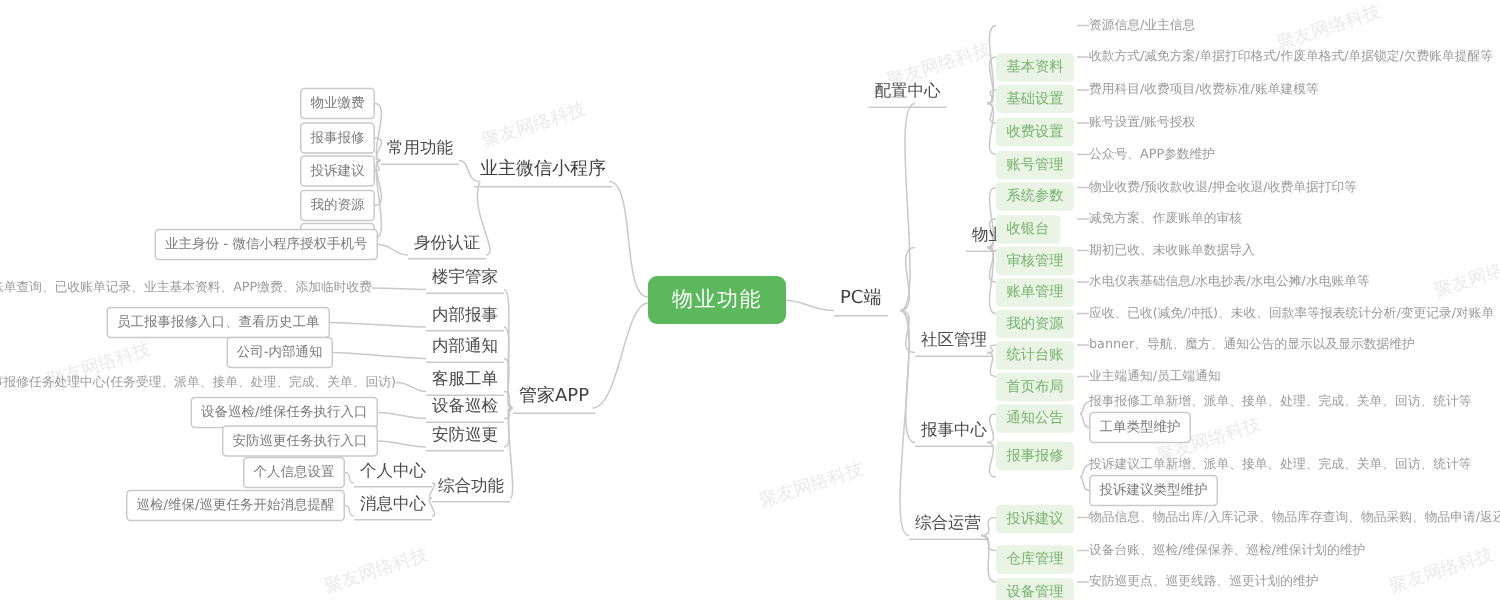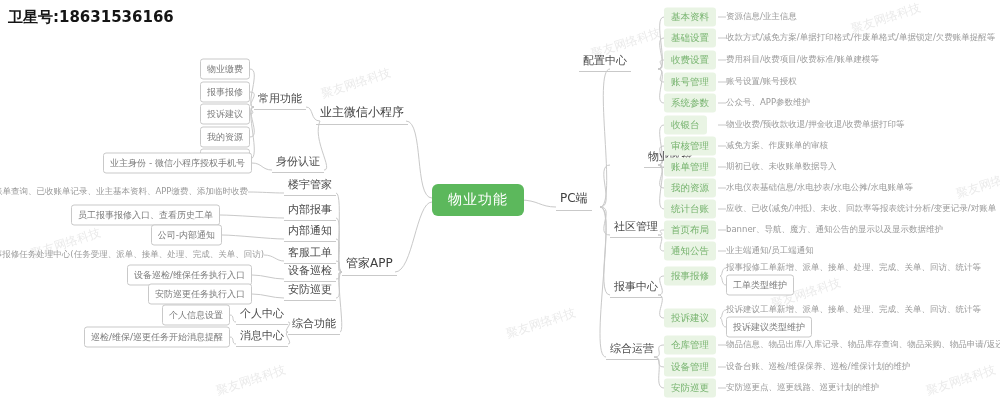--- a/index.html
+++ b/index.html
@@ -18,21 +18,21 @@
     font-size:14px;padding:7px 16px;border-radius:6px;letter-spacing:1px;
   }
   .lblL{font-size:12px;color:#3f3f3f;padding:0 4px 3px;border-bottom:1px solid var(--line,#c9c9c9);}
   .lbl{font-size:11px;color:#4a4a4a;padding:0 4px 3px;border-bottom:1px solid var(--line,#c9c9c9);}
   .box{
     font-size:9px;color:#7a7a7a;background:#fff;border:1px solid var(--line,#c9c9c9);
     border-radius:3px;padding:3px 6px;transform:translateY(-50%);
   }
   .green{
     font-size:9.5px;color:var(--green-text,#76b36e);background:var(--green-bg,#e9f4e4);
-    border-radius:3px;padding:3px 7px;transform:translateY(-50%);
+    border-radius:3px;padding:3px 7px;transform:translateY(-50%);margin-top:28px;
   }
   .leaf{font-size:8.5px;color:var(--leaf,#9a9a9a);transform:translateY(-50%);}
 </style>
 </head>
 <body>
 
 <div id="canvas">
 
   <div class="wm" style="left:30px;top:235px">聚友网络科技</div>
   <div class="wm" style="left:320px;top:75px">聚友网络科技</div>
@@ -121,21 +121,20 @@
       <path d="M720,276 C723,276 721,268 726,268"></path>
       <path d="M720,276 C723,276 721,285 726,285"></path>
       <path d="M720,318 C723,318 721,310 726,310"></path>
       <path d="M720,318 C723,318 721,327 726,327"></path>
       <path d="M718,345 L726,345"></path>
         <path d="M718,367 L726,367"></path>
         <path d="M718,388 L726,388"></path>
     </g>
   </svg>
 
-  <div class="node hdr" style="left:8px;top:8px">卫星号:18631536166</div>
 
   <div class="node center-node" style="left:432px;top:184px">物业功能</div>
 
   <div class="node lblL" style="left:316px;top:104px">业主微信小程序</div>
   <div class="node lblL" style="left:342px;top:255px">管家APP</div>
   <div class="node lblL" style="left:556px;top:190px">PC端</div>
 
   <div class="node lbl" style="left:254px;top:91px">常用功能</div>
   <div class="node lbl" style="left:272px;top:154px">身份认证</div>
   <div class="node box" style="right:750px;top:69px">物业缴费</div>

